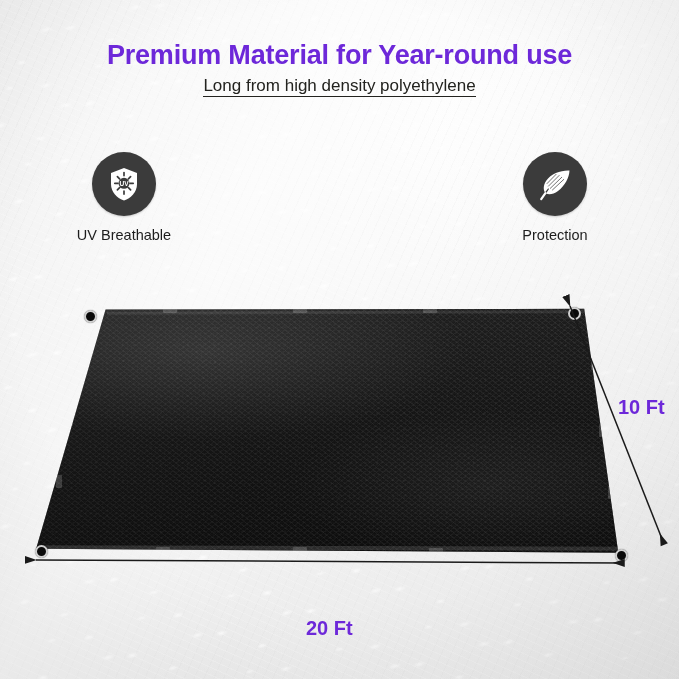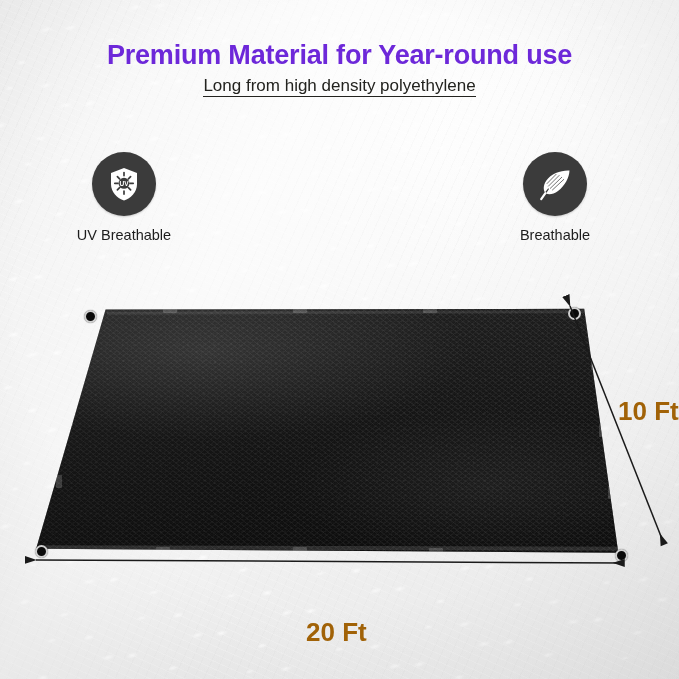--- a/index.html
+++ b/index.html
@@ -197,23 +197,23 @@
   .tab {
     position: absolute;
     background: rgba(255,255,255,.17);
     border-radius: 1px;
   }
 
   
   .dim-layer { position: absolute; inset: 0; }
   .dim-label {
     position: absolute;
-    font-size: 26px;
+    font-size: 20px;
     font-weight: bold;
-    color: #a16207;
+    color: #6d28d9;
     white-space: nowrap;
   }
   .dim-h-label { left: 306px; top: 573px; margin-top: 44px; }
   .dim-v-label { left: 618px; top: 396px; }
 </style>
 </head>
 <body>
 
 <div id="page">
 
@@ -257,21 +257,21 @@
           <path d="M34.5 6.5 C26.5 6.0 16.0 9.5 11.2 16.8 C8.0 21.6 8.4 26.0 10.0 28.6 L13.2 24.2 L14.0 25.0 L11.0 29.4 C13.8 30.8 18.4 30.4 23.0 27.0 C30.0 21.8 34.2 13.5 34.5 6.5 Z" fill="#ffffff"></path>
           <path d="M10.4 29.2 L6.2 35.2" stroke="#ffffff" stroke-width="2.2" stroke-linecap="round" fill="none"></path>
           <g stroke="#3b3b3b" stroke-width="0.85" opacity=".85">
             <line x1="15.0" y1="24.6" x2="27.0" y2="13.0"></line>
             <line x1="17.2" y1="26.2" x2="29.0" y2="15.2"></line>
             <line x1="13.2" y1="22.4" x2="24.4" y2="11.2"></line>
             <line x1="11.8" y1="19.8" x2="21.4" y2="10.0"></line>
           </g>
         </svg>
       </div>
-      <div class="feature-label">Breathable</div>
+      <div class="feature-label">Protection</div>
     </div>
 
   </div>
 
   <div class="product-wrap">
     <div class="tarp">
       <div class="tarp-weave"></div>
       <div class="tarp-grain"></div>
       <div class="tarp-sheen"></div>
       <div class="hem hem-top"></div>

